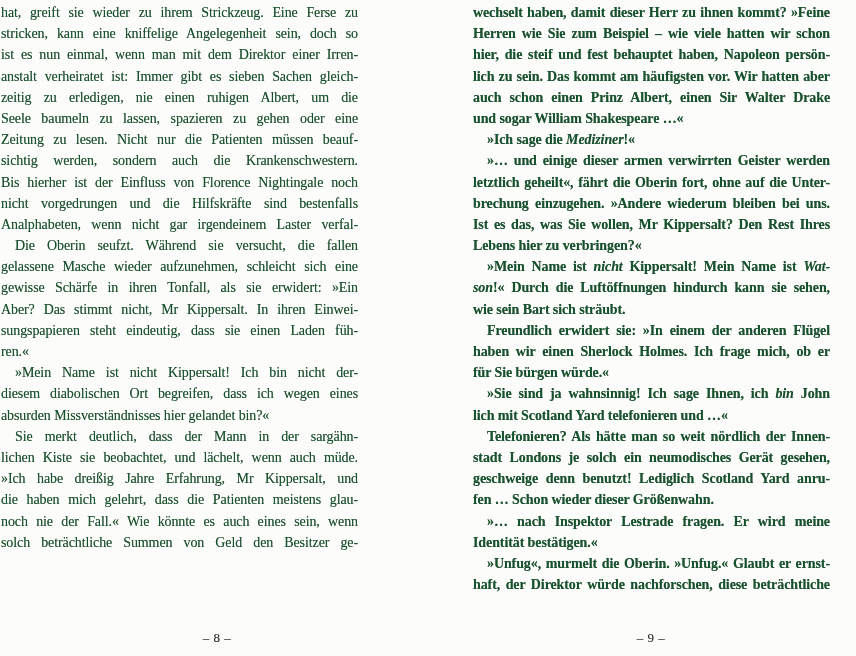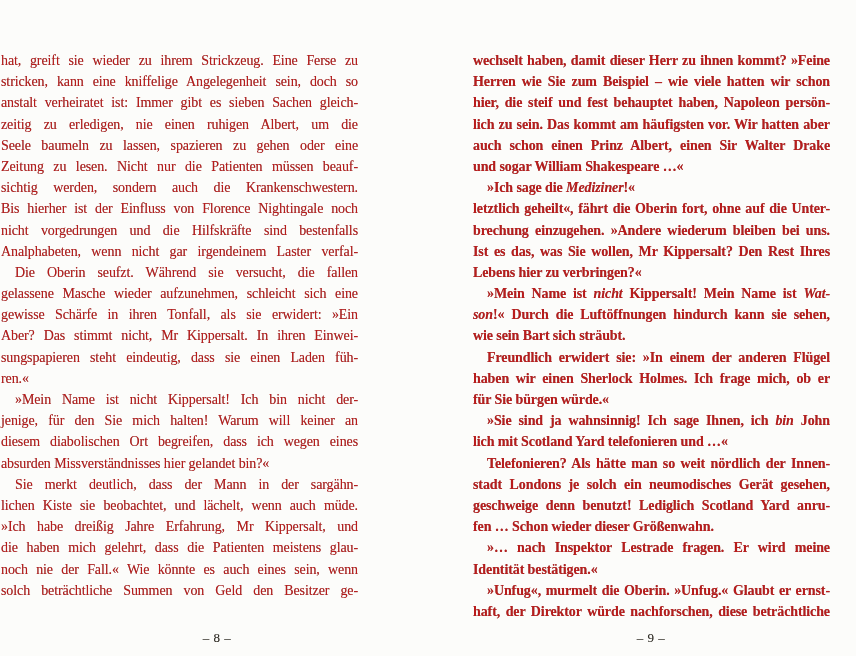--- a/index.html
+++ b/index.html
@@ -17,24 +17,23 @@
   }
   .page {
     position: absolute;
     top: 2px;
   }
   .page.left  { left: 1px;   width: 357px; }
   .page.right { left: 473px; width: 357px; font-weight: bold; }
   .page-text {
     font-size: 14px;
     line-height: 21.2px;
-    color: #b91c1c;
+    color: #14532d;
     letter-spacing: -0.1px;
     text-shadow: 0 0 0.6px rgba(70, 64, 56, 0.55);
-    margin-top: 48px;
   }
   .line {
     height: 21.2px;
     text-align: justify;
     text-align-last: justify;
     white-space: normal;
   }
   .line.end {
     text-align-last: left;
   }
@@ -57,55 +56,56 @@
   .pagenum.right-num { left: 651px; }
 </style>
 </head>
 <body>
 
 <div class="spread">
   <div class="page left">
     <div class="page-text">
         <div class="line"><span>hat, greift sie wieder zu ihrem Strickzeug. Eine Ferse zu</span></div>
         <div class="line"><span>stricken, kann eine kniffelige Angelegenheit sein, doch so</span></div>
+        <div class="line"><span>ist es nun einmal, wenn man mit dem Direktor einer Irren-</span></div>
         <div class="line"><span>anstalt verheiratet ist: Immer gibt es sieben Sachen gleich-</span></div>
         <div class="line"><span>zeitig zu erledigen, nie einen ruhigen Albert, um die</span></div>
         <div class="line"><span>Seele baumeln zu lassen, spazieren zu gehen oder eine</span></div>
         <div class="line"><span>Zeitung zu lesen. Nicht nur die Patienten müssen beauf-</span></div>
         <div class="line"><span>sichtig werden, sondern auch die Krankenschwestern.</span></div>
         <div class="line"><span>Bis hierher ist der Einfluss von Florence Nightingale noch</span></div>
         <div class="line"><span>nicht vorgedrungen und die Hilfskräfte sind bestenfalls</span></div>
         <div class="line"><span>Analphabeten, wenn nicht gar irgendeinem Laster verfal-</span></div>
         <div class="line indent"><span>Die Oberin seufzt. Während sie versucht, die fallen</span></div>
         <div class="line"><span>gelassene Masche wieder aufzunehmen, schleicht sich eine</span></div>
         <div class="line"><span>gewisse Schärfe in ihren Tonfall, als sie erwidert: »Ein</span></div>
         <div class="line"><span>Aber? Das stimmt nicht, Mr Kippersalt. In ihren Einwei-</span></div>
         <div class="line"><span>sungspapieren steht eindeutig, dass sie einen Laden füh-</span></div>
         <div class="line end"><span>ren.«</span></div>
         <div class="line indent"><span>»Mein Name ist nicht Kippersalt! Ich bin nicht der-</span></div>
-        <div class="line"><span>jenige, für den Sie mich halten! Warum will keiner an</span></div>
         <div class="line"><span>diesem diabolischen Ort begreifen, dass ich wegen eines</span></div>
         <div class="line end"><span>absurden Missverständnisses hier gelandet bin?«</span></div>
         <div class="line indent"><span>Sie merkt deutlich, dass der Mann in der sargähn-</span></div>
         <div class="line"><span>lichen Kiste sie beobachtet, und lächelt, wenn auch müde.</span></div>
         <div class="line"><span>»Ich habe dreißig Jahre Erfahrung, Mr Kippersalt, und</span></div>
         <div class="line"><span>die haben mich gelehrt, dass die Patienten meistens glau-</span></div>
         <div class="line"><span>noch nie der Fall.« Wie könnte es auch eines sein, wenn</span></div>
         <div class="line"><span>solch beträchtliche Summen von Geld den Besitzer ge-</span></div>
       </div>
   </div>
   <div class="page right">
     <div class="page-text">
         <div class="line"><span>wechselt haben, damit dieser Herr zu ihnen kommt? »Feine</span></div>
         <div class="line"><span>Herren wie Sie zum Beispiel – wie viele hatten wir schon</span></div>
         <div class="line"><span>hier, die steif und fest behauptet haben, Napoleon persön-</span></div>
         <div class="line"><span>lich zu sein. Das kommt am häufigsten vor. Wir hatten aber</span></div>
         <div class="line"><span>auch schon einen Prinz Albert, einen Sir Walter Drake</span></div>
         <div class="line end"><span>und sogar William Shakespeare …«</span></div>
         <div class="line indent end"><span>»Ich sage die </span><i>Mediziner</i><span>!«</span></div>
+        <div class="line indent"><span>»… und einige dieser armen verwirrten Geister werden</span></div>
         <div class="line"><span>letztlich geheilt«, fährt die Oberin fort, ohne auf die Unter-</span></div>
         <div class="line"><span>brechung einzugehen. »Andere wiederum bleiben bei uns.</span></div>
         <div class="line"><span>Ist es das, was Sie wollen, Mr Kippersalt? Den Rest Ihres</span></div>
         <div class="line end"><span>Lebens hier zu verbringen?«</span></div>
         <div class="line indent"><span>»Mein Name ist </span><i>nicht</i><span> Kippersalt! Mein Name ist </span><i>Wat-</i></div>
         <div class="line"><i>son</i><span>!« Durch die Luftöffnungen hindurch kann sie sehen,</span></div>
         <div class="line end"><span>wie sein Bart sich sträubt.</span></div>
         <div class="line indent"><span>Freundlich erwidert sie: »In einem der anderen Flügel</span></div>
         <div class="line"><span>haben wir einen Sherlock Holmes. Ich frage mich, ob er</span></div>
         <div class="line end"><span>für Sie bürgen würde.«</span></div>

